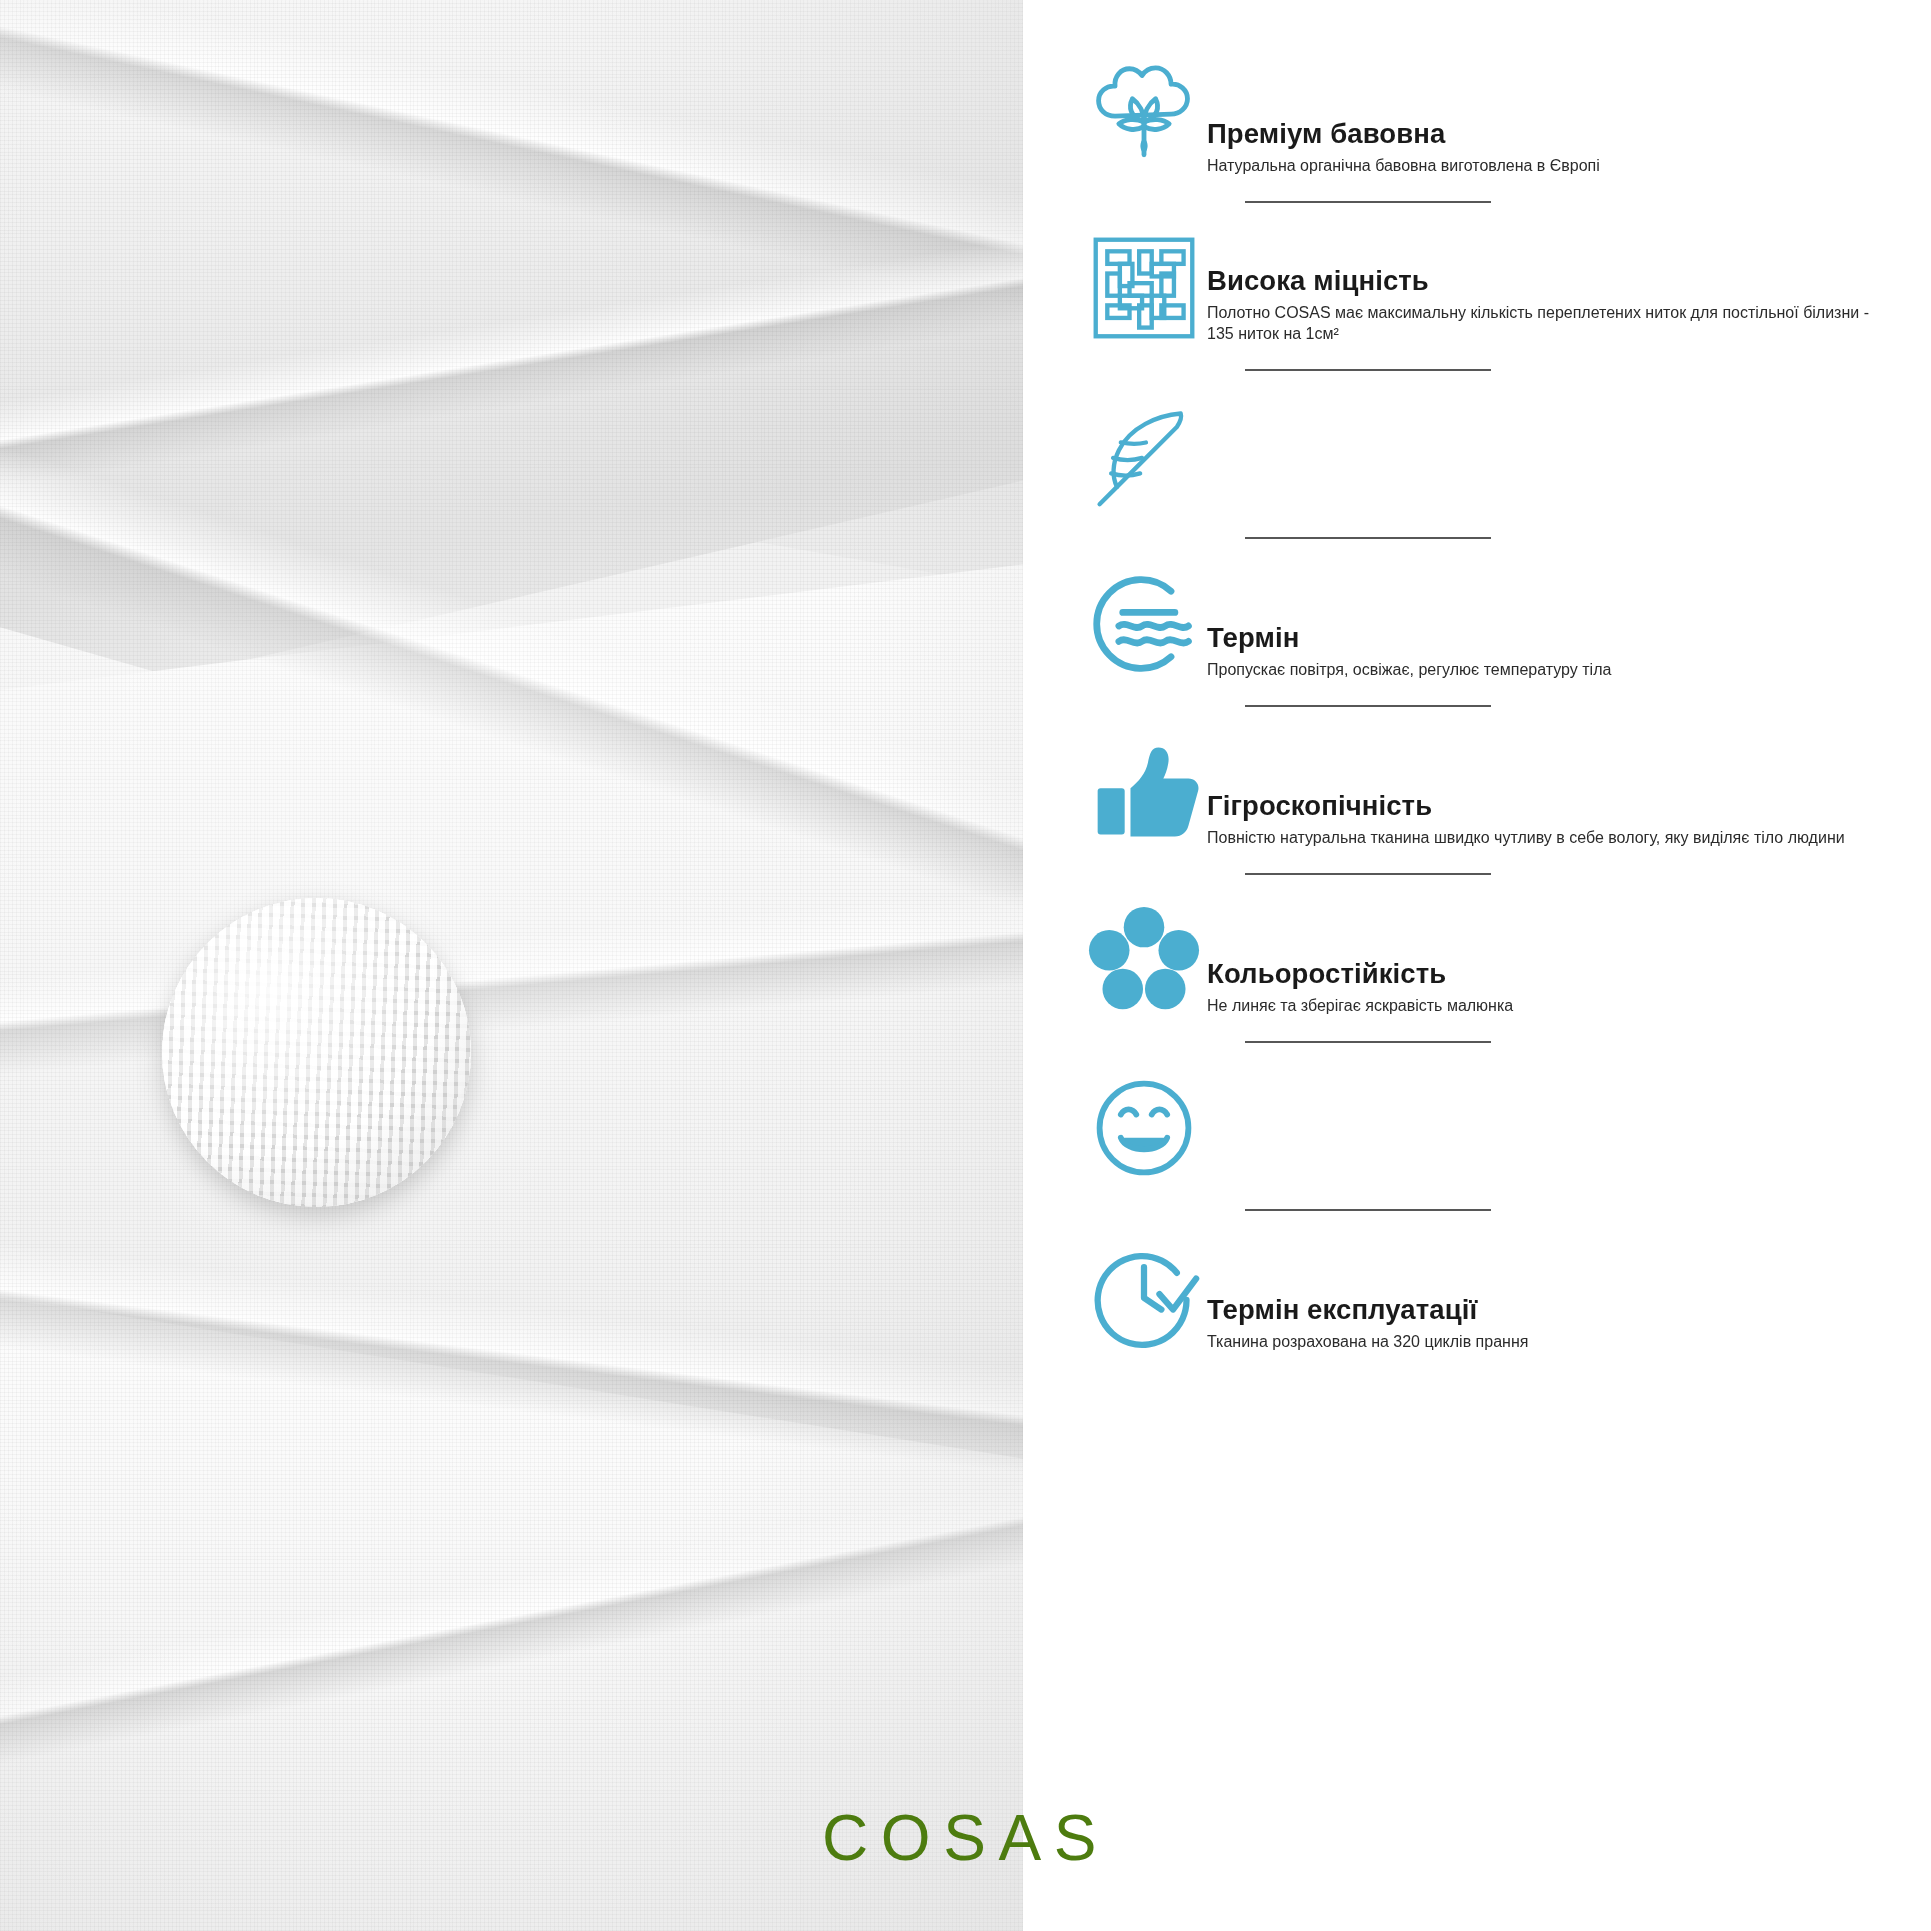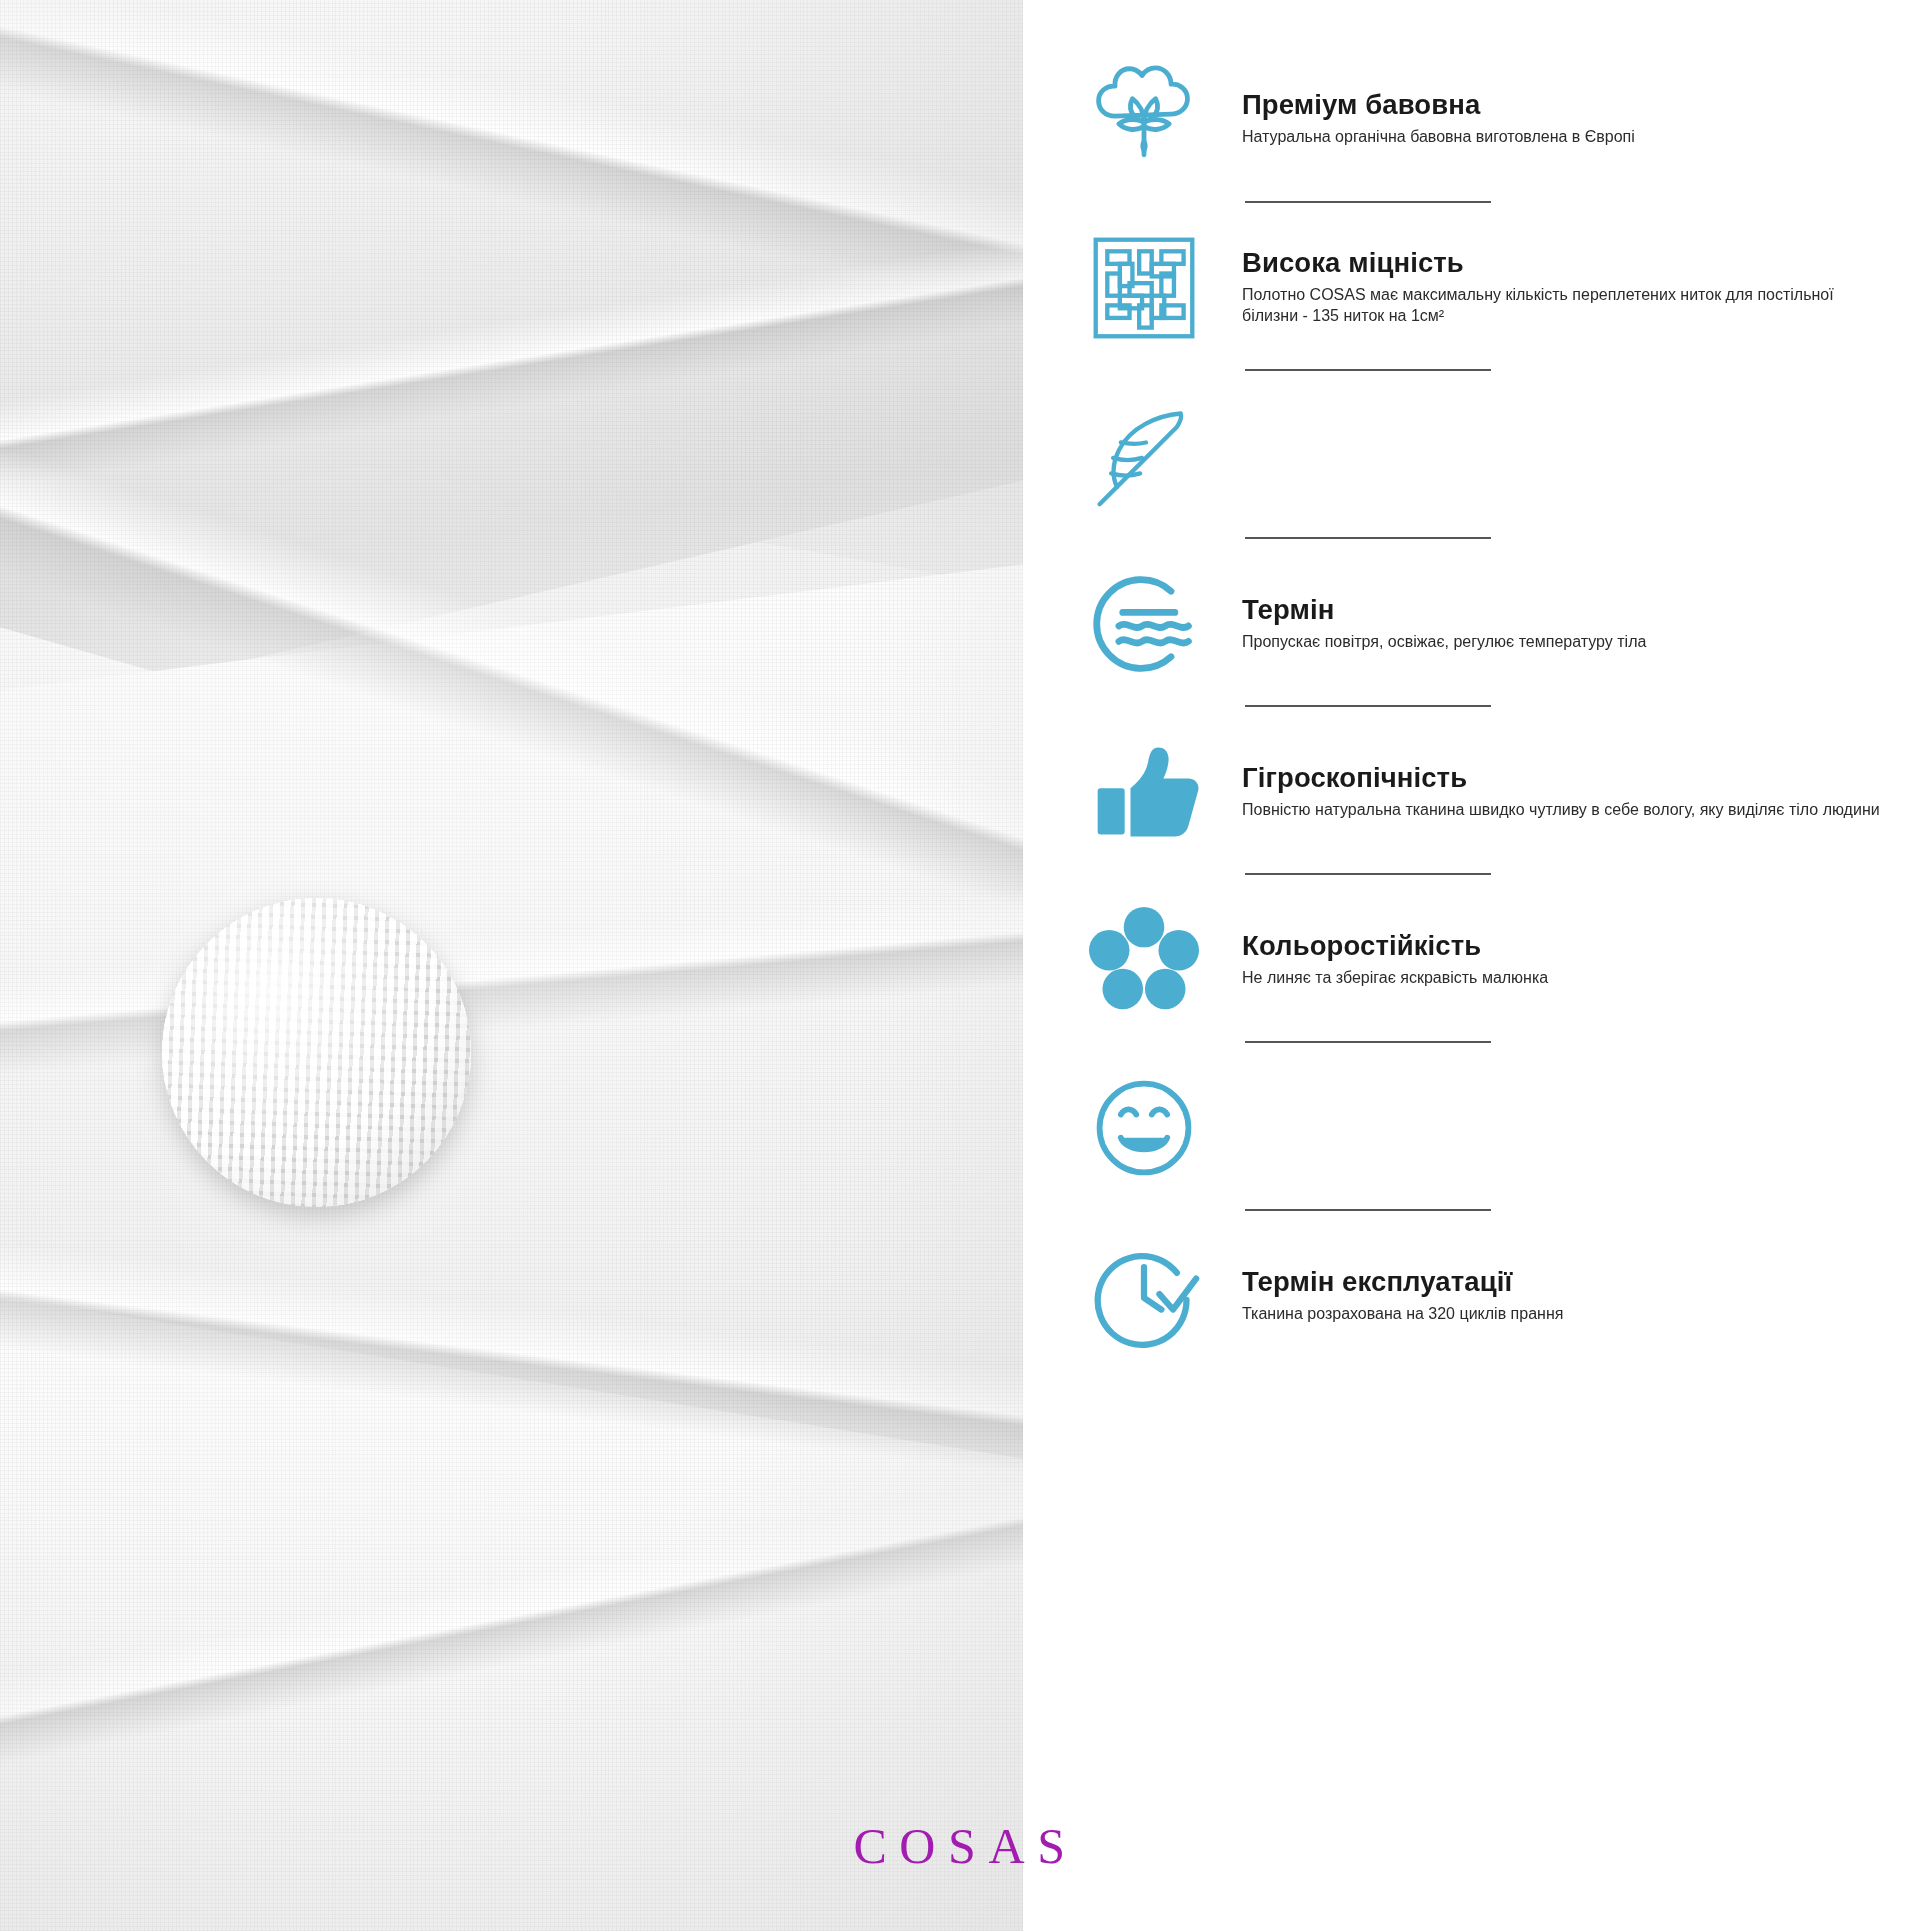--- a/index.html
+++ b/index.html
@@ -124,22 +124,21 @@
     padding: 0;
   }
   .feature-list {
     position: absolute;
     left: 58px;
     top: 58px;
     width: 811px;
   }
   .feature {
     display: flex;
-    align-items: center;
-    gap: 35px;
+    align-items: flex-end;
     padding: 0 0 0 0;
     min-height: 116px;
   }
   .feature .icon-wrap {
     width: 126px;
     min-width: 126px;
     display: flex;
     justify-content: center;
     align-items: flex-start;
     padding-top: 3.9px;
@@ -171,24 +170,24 @@
     opacity: 0.85;
   }
   .brand {
     position: absolute;
     left: 0;
     right: 0;
     bottom: 56px;
     text-align: center;
   }
   .brand-text {
-    font-family: Liberation Serif, serif;
-    font-size: 50px;
+    font-family: Liberation Sans, sans-serif;
+    font-size: 64px;
     letter-spacing: 12.6px;
-    color: #a21caf;
+    color: #4d7c0f;
     font-weight: 300;
     display: inline-block;
   }
   svg { display: block; }
 </style>
 </head>
 <body>
 
 <div class="fabric-pane">
   <div class="layer">

